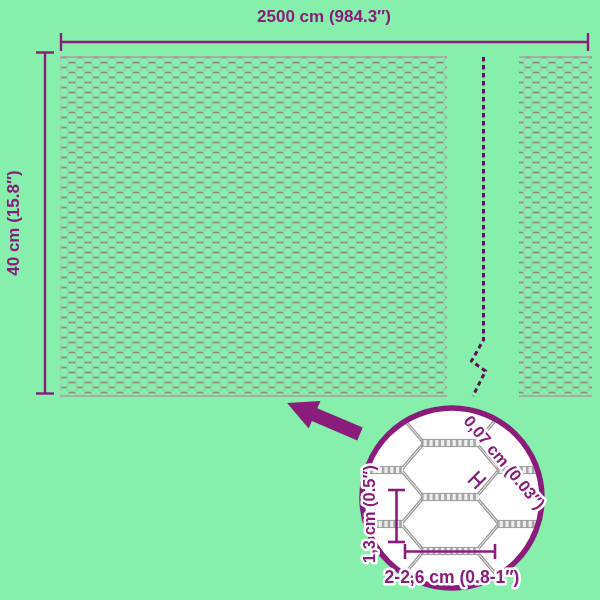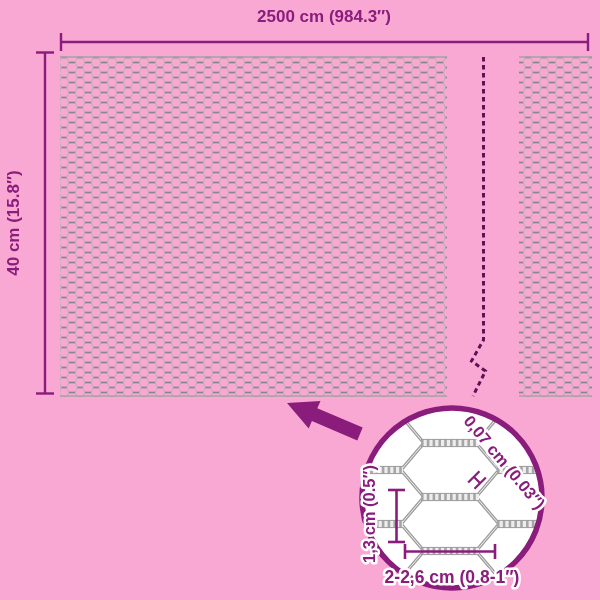--- a/index.html
+++ b/index.html
@@ -1,18 +1,18 @@
 <!DOCTYPE html>
 <html style="--accent: #8a1c7c; --wire: #9a9a9a;"><head>
 <meta charset="utf-8">
 <style>
   :root { --accent:#8a1c7c; --wire:#9a9a9a; }
   html,body { margin:0; padding:0; background:#fff; }
   .stage {
-    position:relative; width:600px; height:600px; background:#f9a8d4;
+    position:relative; width:600px; height:600px; background:#86efac;
     font-family:"Liberation Sans", sans-serif;
   }
   svg text {
     font-family:"Liberation Sans", sans-serif;
     font-weight:bold;
     fill:var(--accent);
   }
   .accent-stroke { stroke:var(--accent); }
   .accent-fill   { fill:var(--accent); }
   .halo {

